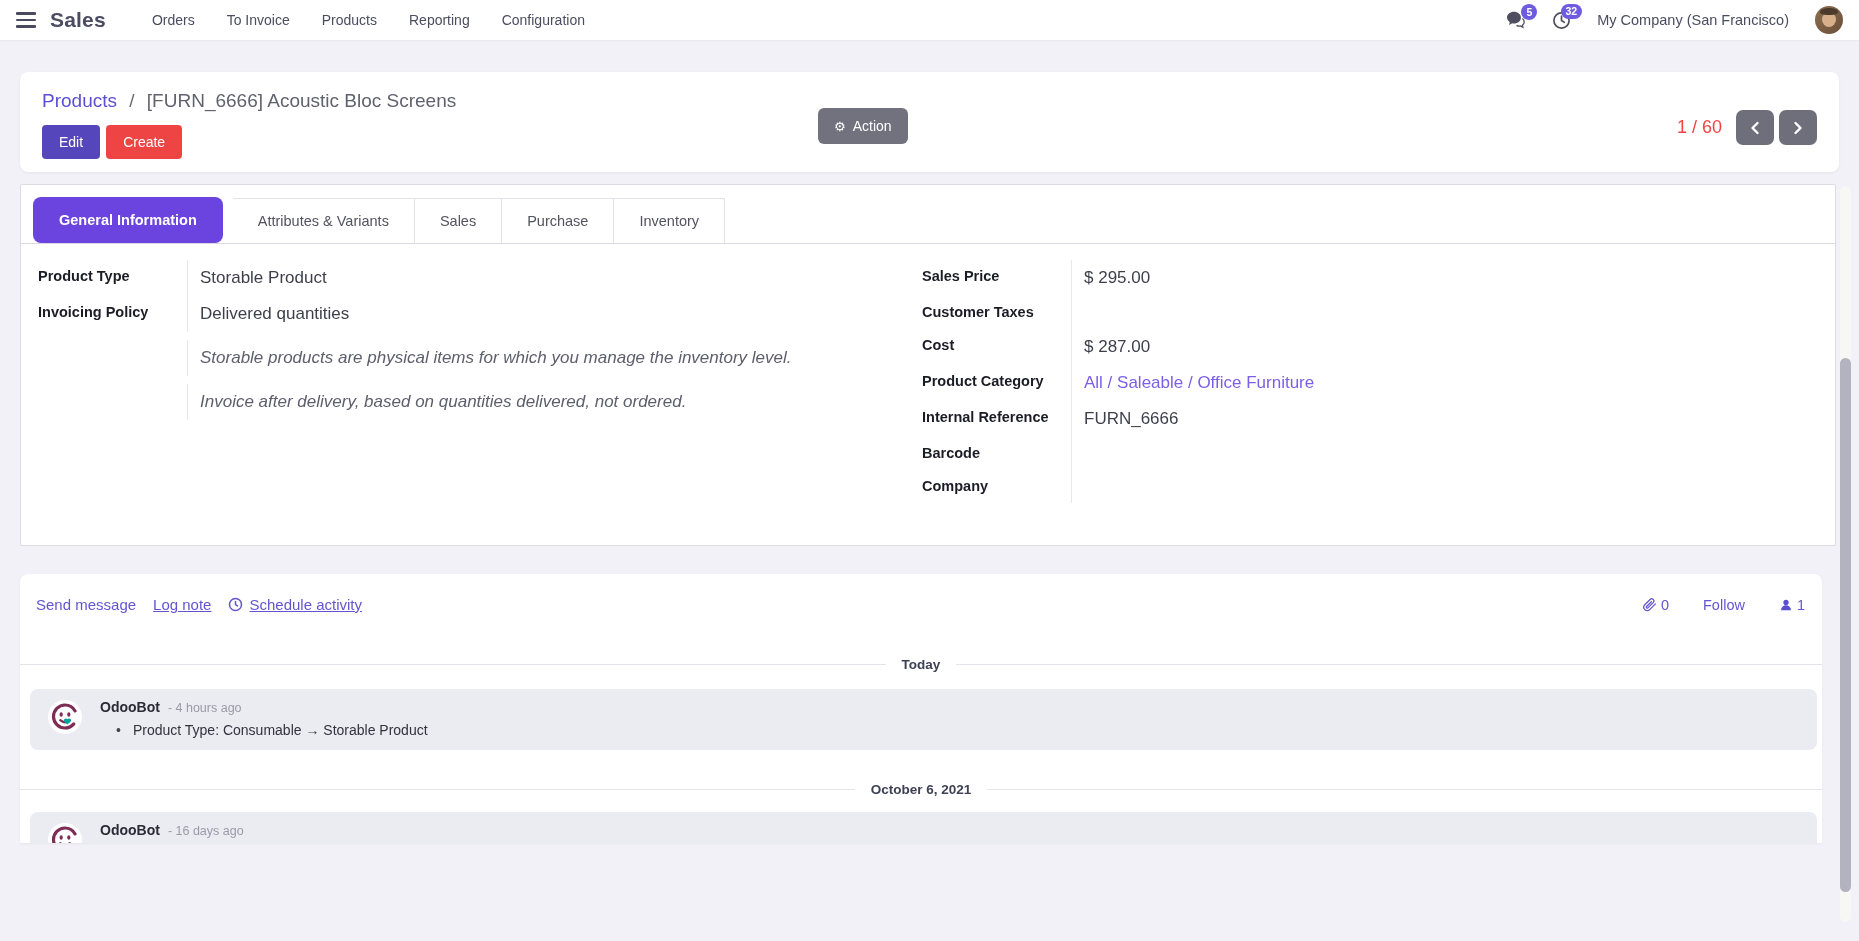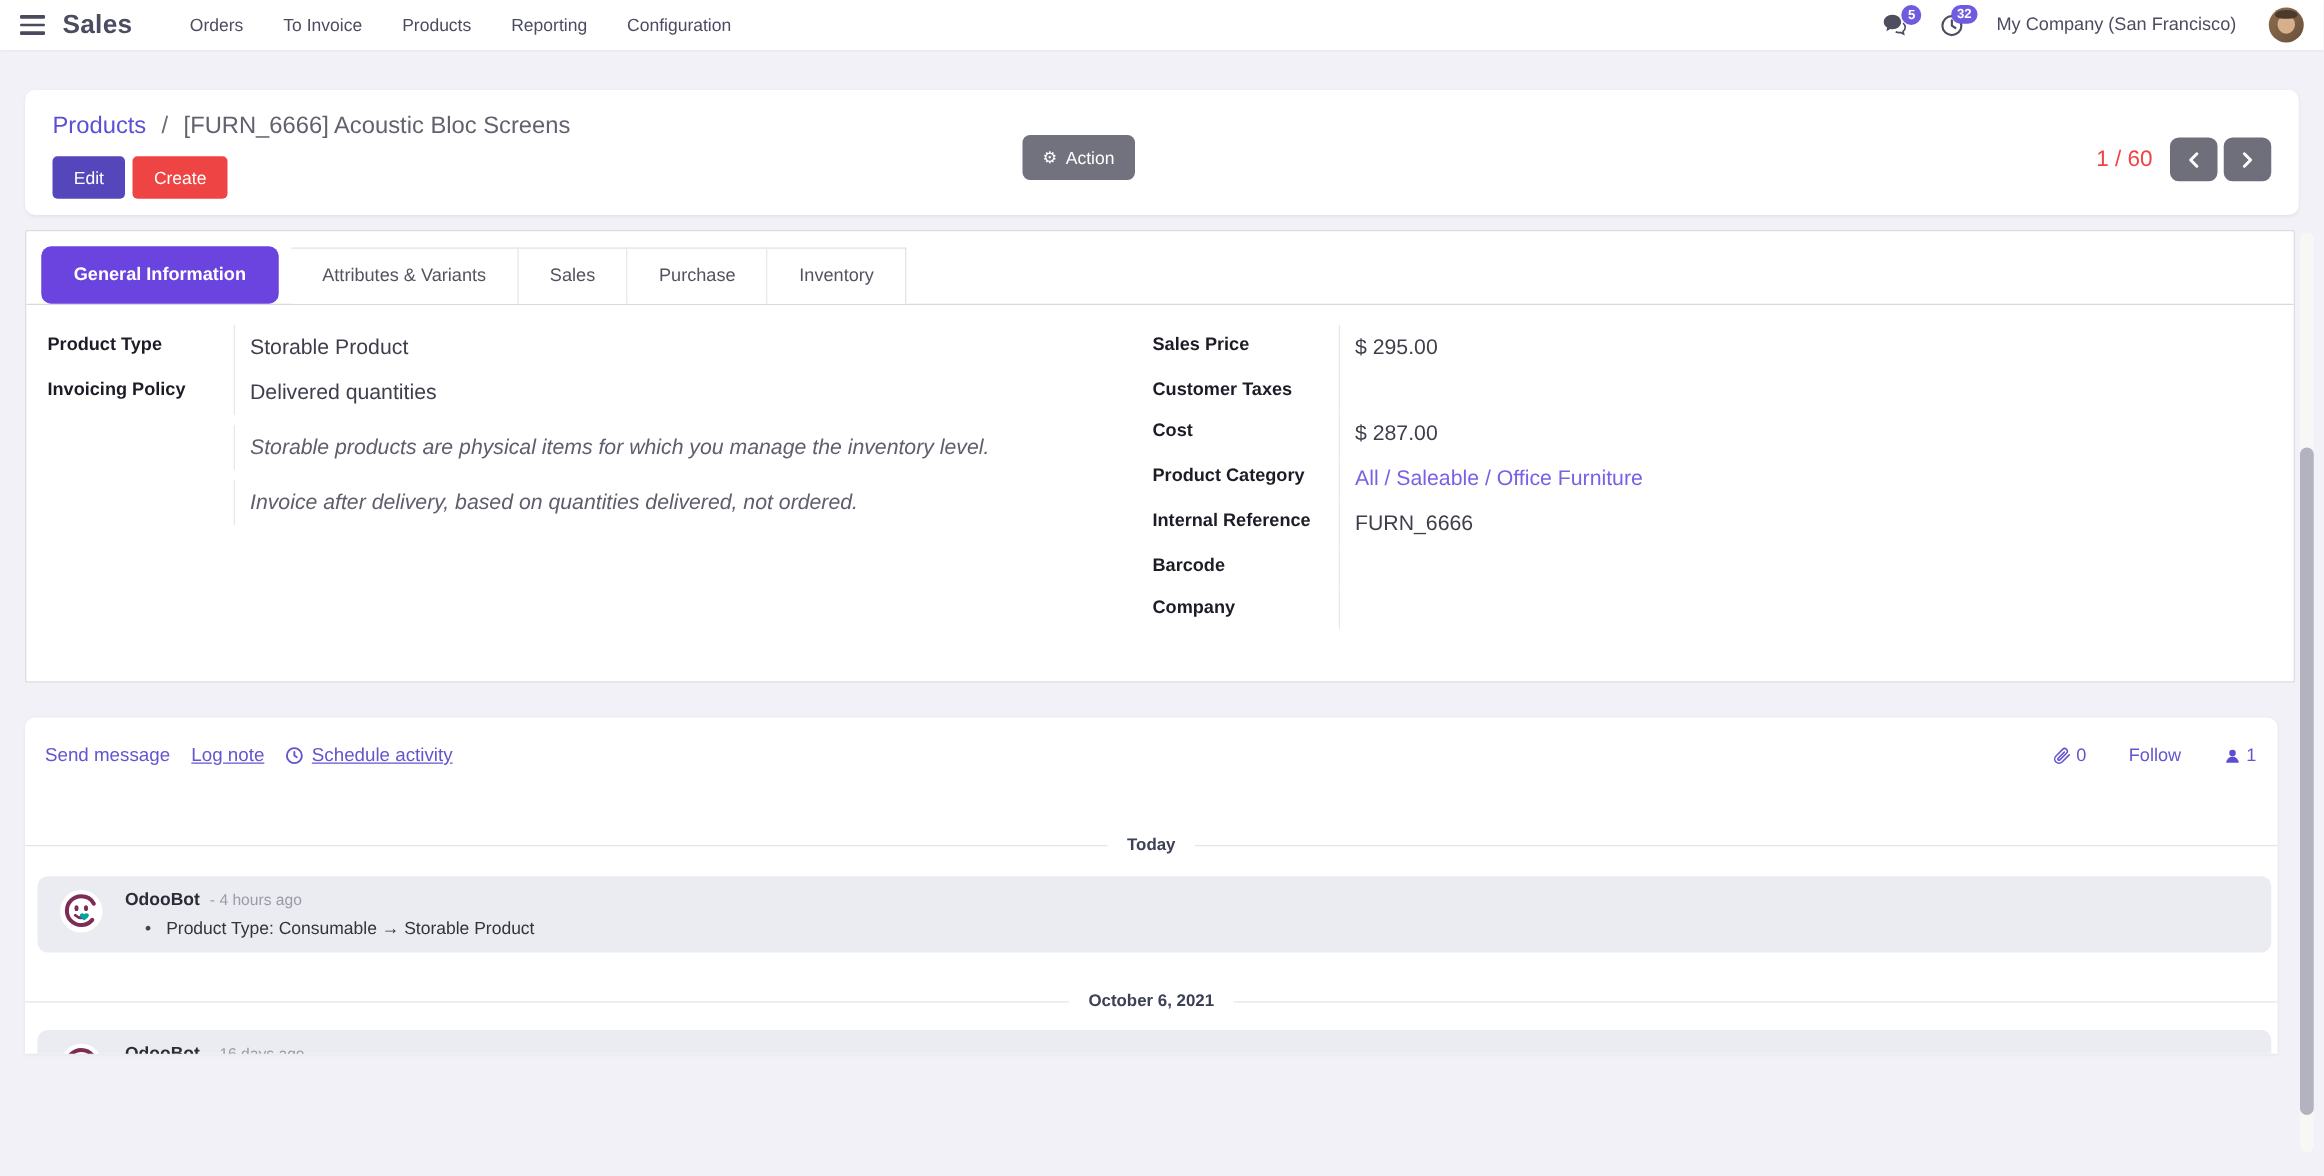--- a/index.html
+++ b/index.html
@@ -86,21 +86,21 @@
   
   .chatter {
     margin:28px 37px 0 20px; background:#fff; border-radius:8px 8px 0 0; height:269px;
     padding-top:22px; overflow:hidden; box-shadow:0 1px 3px rgba(20,20,40,.05);
   }
   .chat-toolbar { display:flex; align-items:center; padding:0 17px 0 16px; font-size:15px; color:#6355cf; }
   .chat-toolbar .clink { cursor:pointer; display:flex; align-items:center; gap:6px; }
   .chat-toolbar .clink + .clink { margin-left:17px;text-decoration:underline; }
   .chat-stats { margin-left:auto; display:flex; align-items:center; gap:34px; }
   .stat { display:flex; align-items:center; gap:4px; cursor:pointer; color:#6355cf; font-size:14.5px;}
-  .date-divider { position:relative; text-align:center; margin-top:54px; height:18px; }
+  .date-divider { position:relative; text-align:center; margin-top:42px; height:18px; }
   .date-divider::before { content:""; position:absolute; left:0; right:0; top:50%; border-top:1px solid #e4e4ec; }
   .date-divider span { position:relative; background:#fff; padding:0 16px; font-size:13.5px; font-weight:700; color:#3d4156; }
   .msg { margin:16px 5px 0 10px; background:#ebebf2; border-radius:8px; padding:10px 16px 12px 70px; position:relative; min-height:60px;}
   .msg .bot-avatar { position:absolute; left:17px; top:10px; }
   .msg-head { display:flex; align-items:baseline; gap:8px; }
   .msg-author { font-size:14px; font-weight:700; color:#2b2b36; }
   .msg-time { font-size:12.5px; color:#9b9ba7; }
   .msg-body { margin-top:7px; font-size:14px; color:#33333e; }
   .msg-body.bulleted { padding-left:16px; }
   .msg-body.bulleted::before { content:"•"; margin-right:12px; color:#44444e; }

